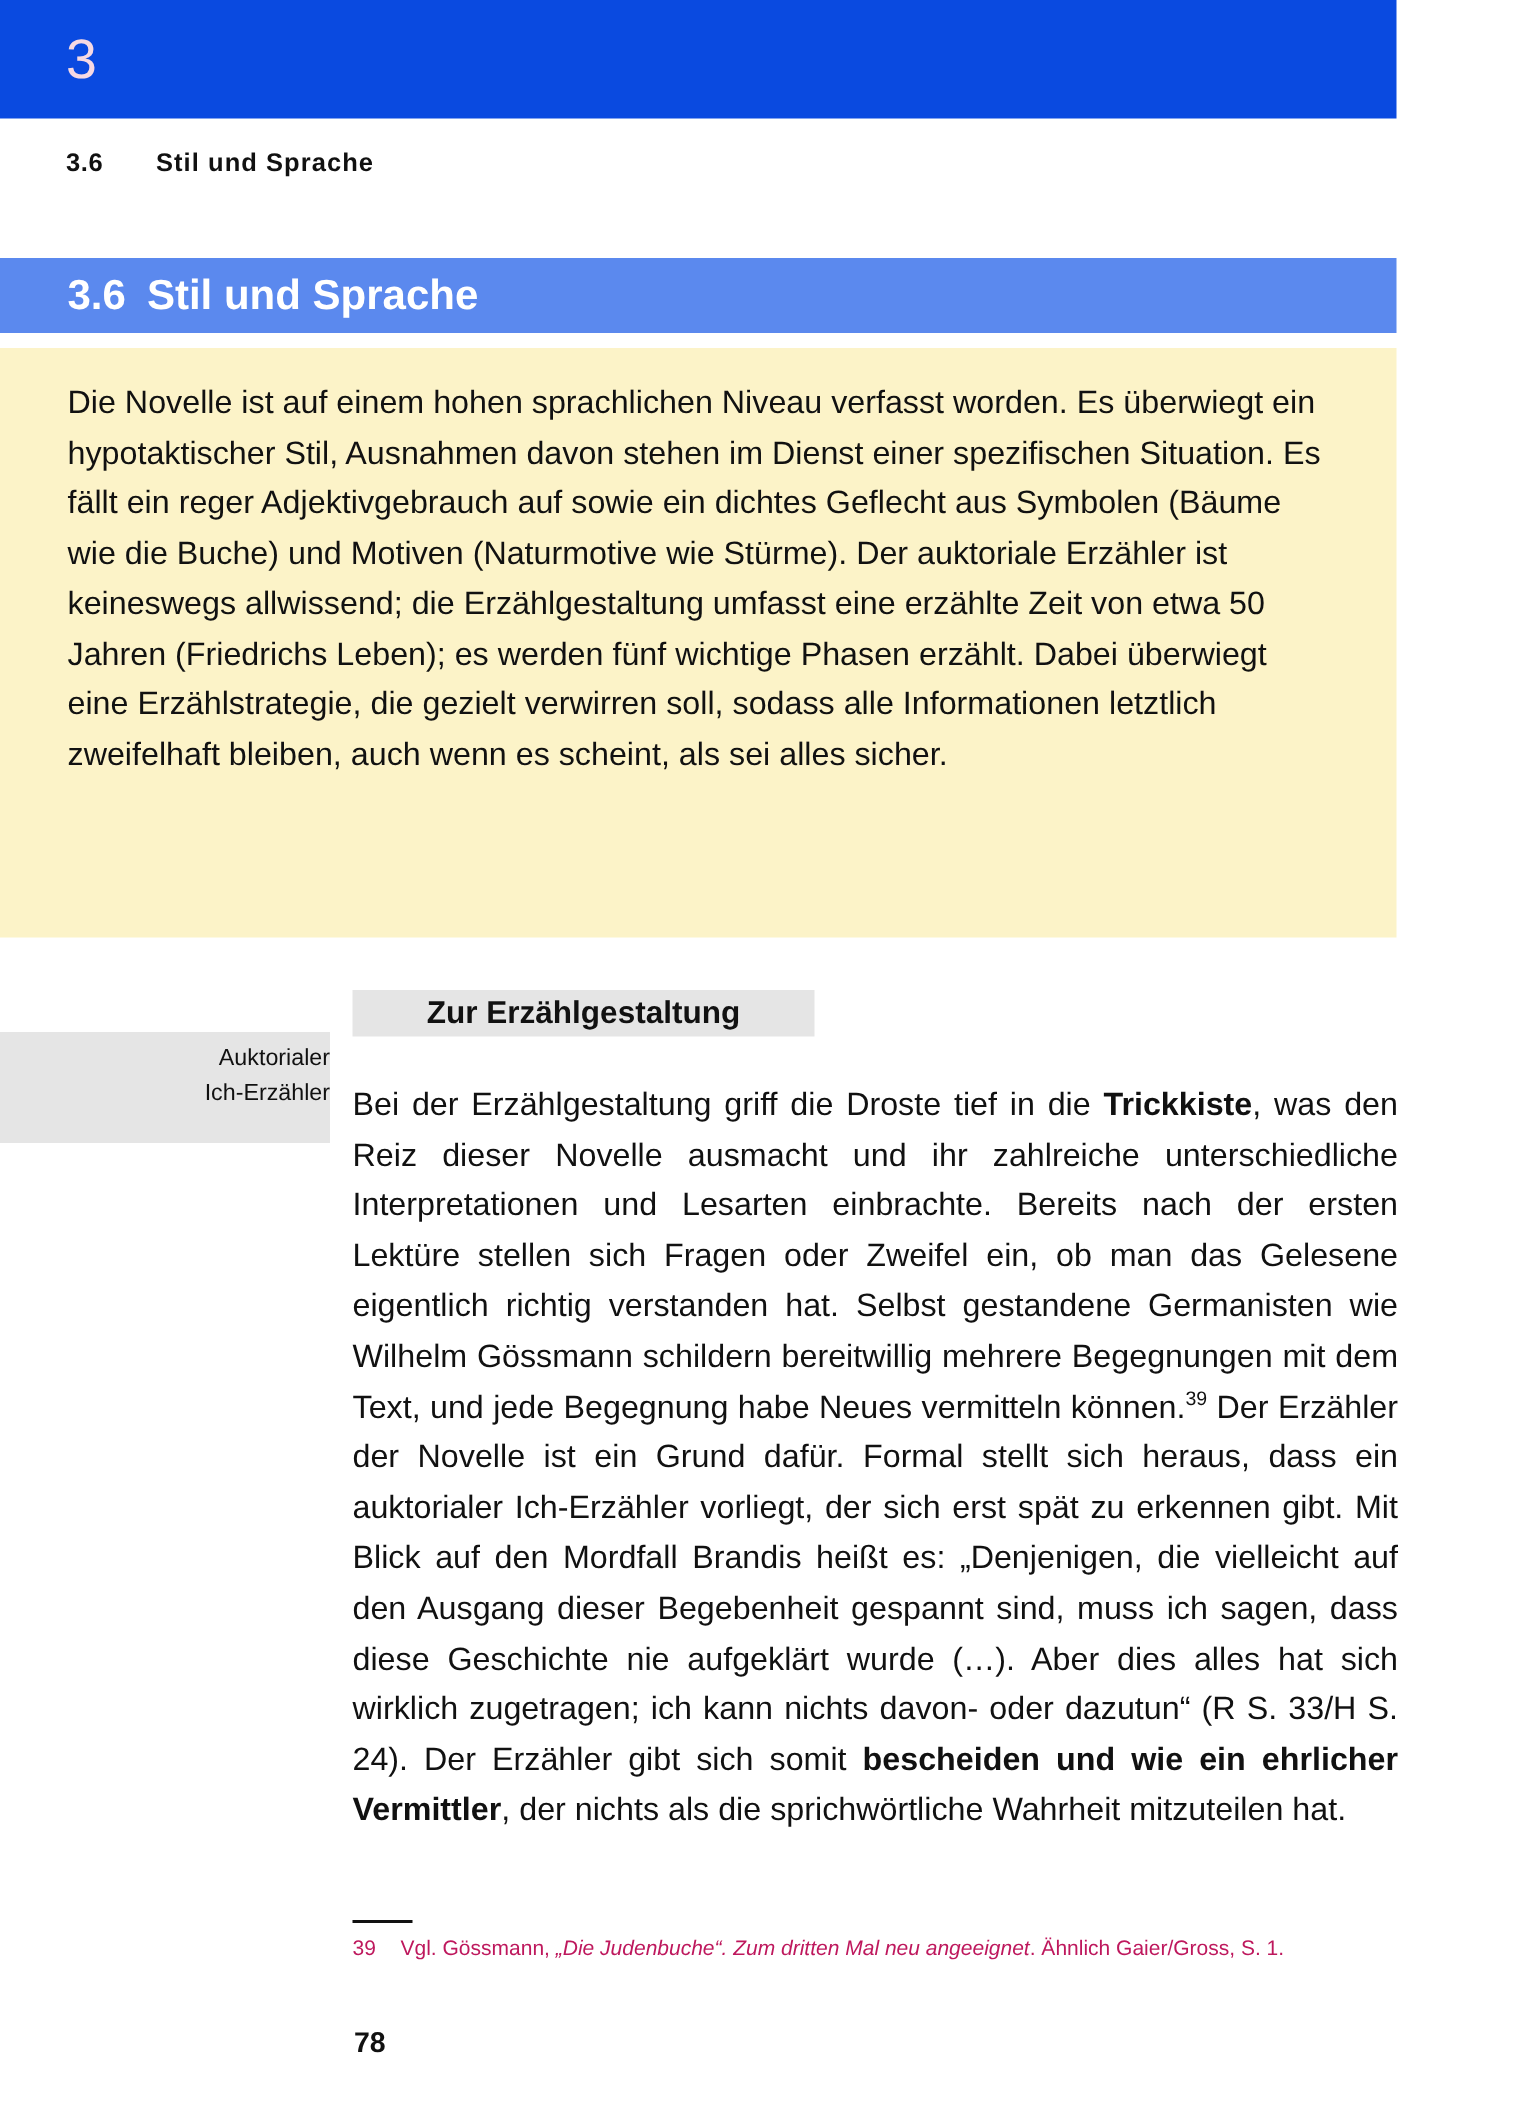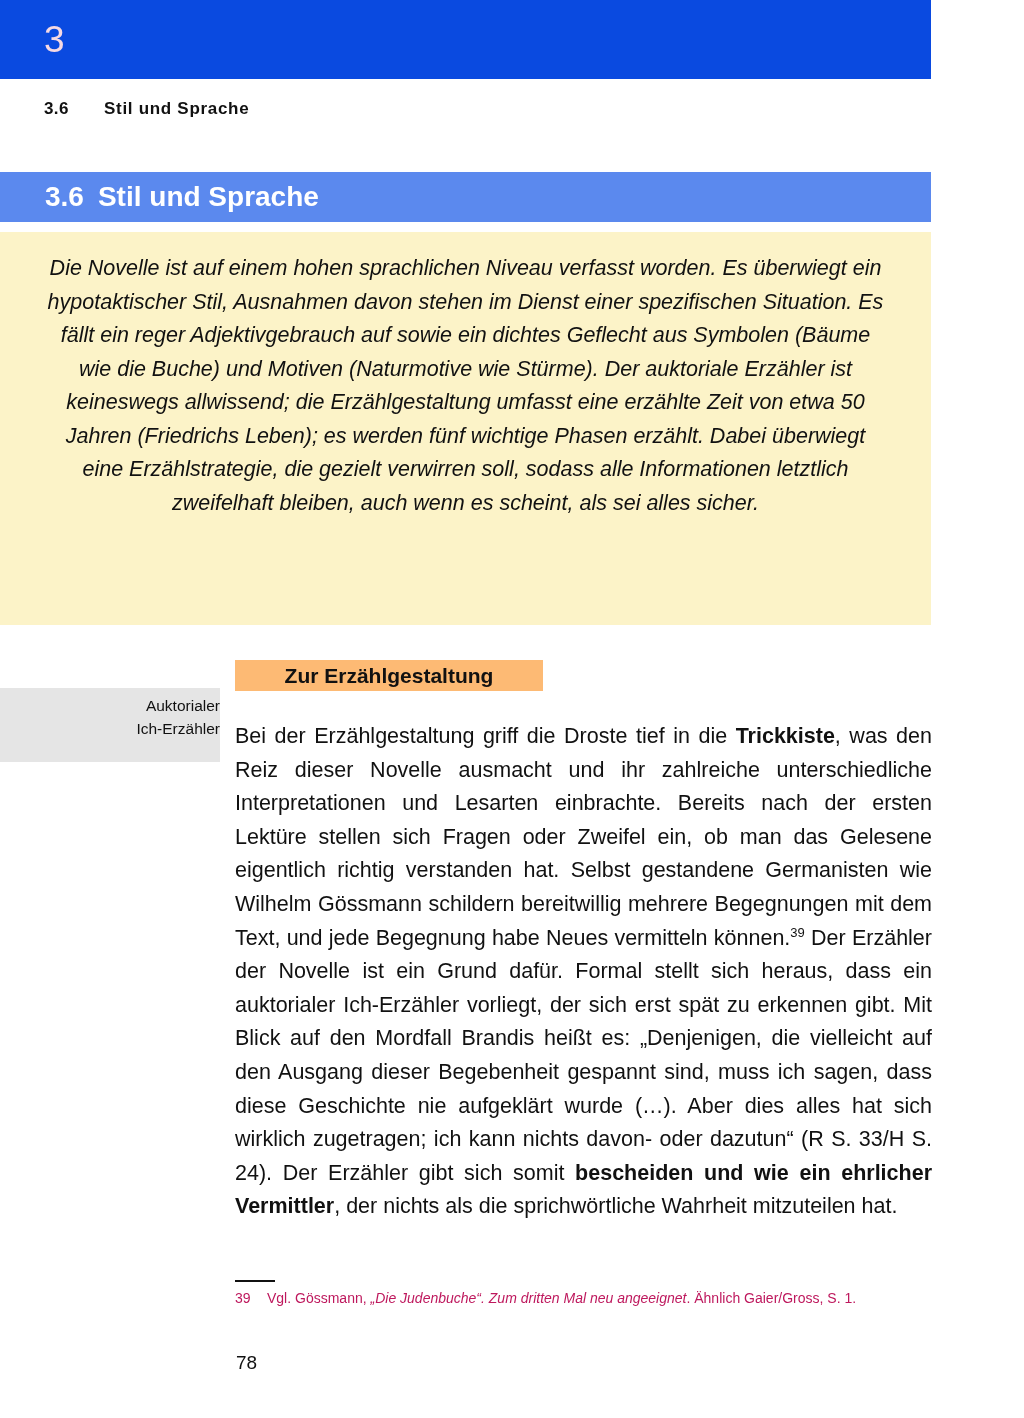--- a/index.html
+++ b/index.html
@@ -102,23 +102,22 @@
     font-weight: 700;
     color: #111111;
     margin: 0 0 26px 0;
     line-height: 1.2;
   }
   .summary-text {
     font-size: 21.5px;
     line-height: 33.5px;
     color: #111111;
     margin: 0;
-    text-align: center;
+    text-align: left;
     max-width: 845px;
-    font-style: italic;
   }
 
   
   .margin-note {
     position: absolute;
     left: 0;
     top: 688px;
     width: 220px;
     height: 74px;
     background: #e5e5e5;
@@ -132,21 +131,21 @@
     color: #111111;
   }
 
   
   .subhead-tag {
     position: absolute;
     left: 235px;
     top: 660px;
     min-width: 308px;
     height: 31px;
-    background: #fdba74;
+    background: #e5e5e5;
     box-sizing: border-box;
     display: flex;
     align-items: center;
     justify-content: center;
     padding: 0 18px;
   }
   .subhead-tag-text {
     font-size: 21px;
     font-weight: 700;
     color: #111111;
@@ -211,21 +210,21 @@
     left: 0;
     top: 1352px;
     width: 931px;
     height: 26px;
   }
   .page-number {
     position: absolute;
     left: 236px;
     top: 0;
     font-size: 19px;
-    font-weight: 400;
+    font-weight: 700;
     color: #111111;
   }
   .book-title-footer {
     position: absolute;
     right: 0;
     top: 3px;
     font-size: 16px;
     font-weight: 400;
     letter-spacing: 2.4px;
     color: #555555;

